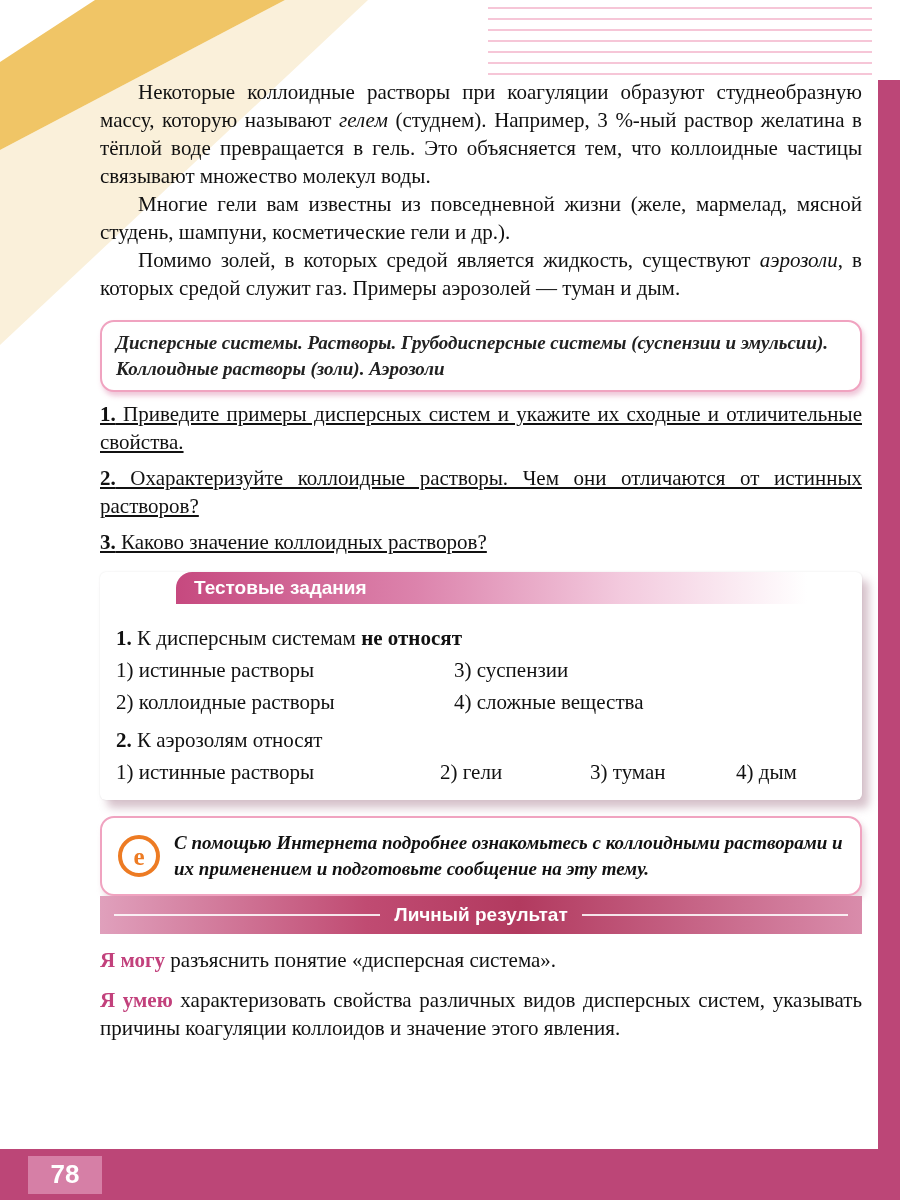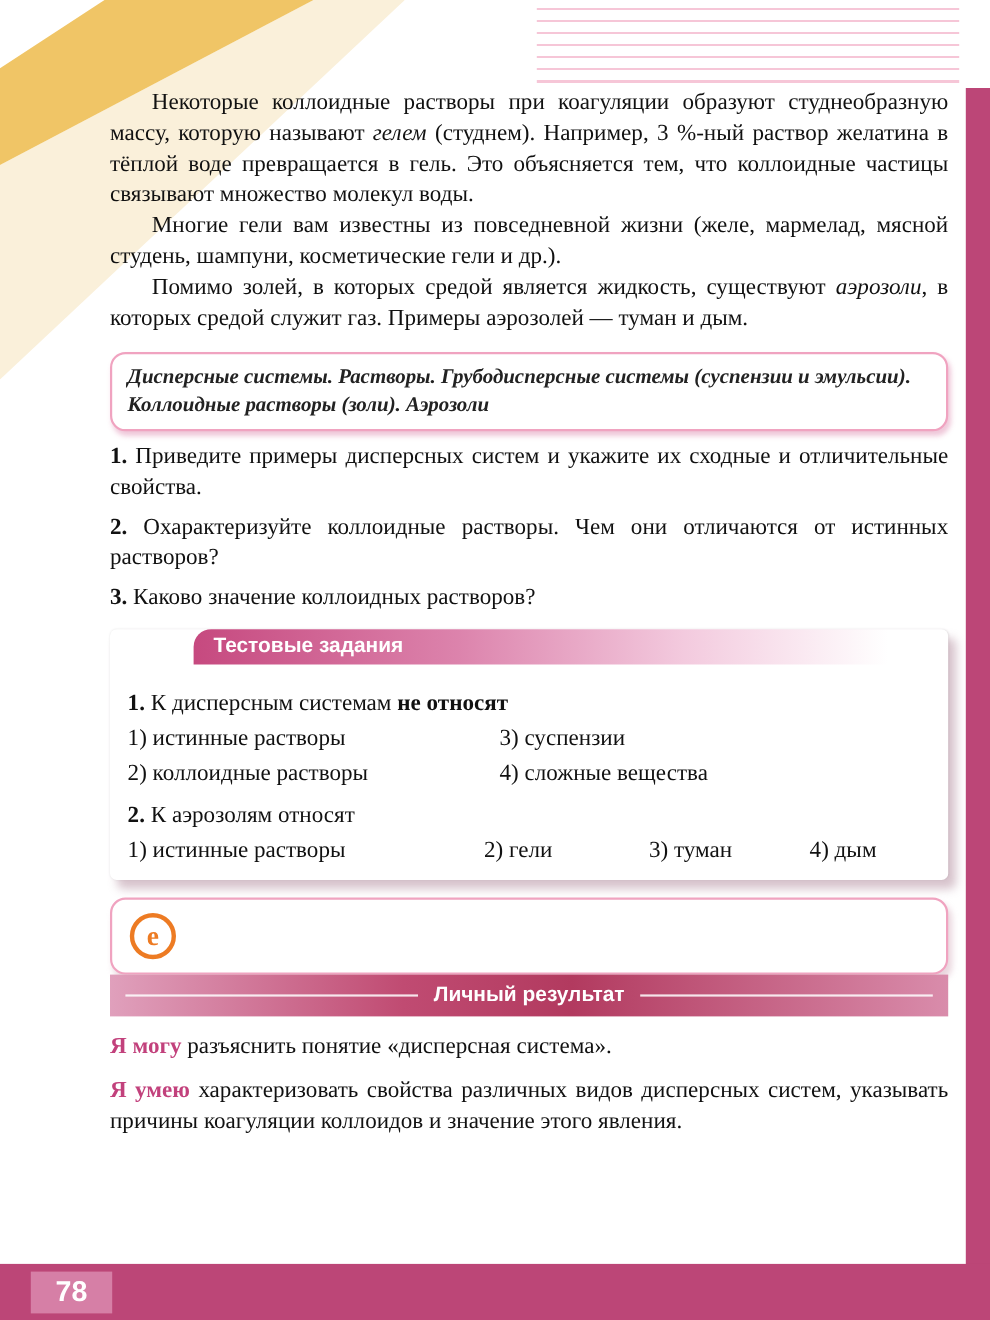--- a/index.html
+++ b/index.html
@@ -28,21 +28,21 @@
     font-weight:bold;font-style:italic;font-size:19px;line-height:26px;color:#222;
     box-shadow:2px 4px 5px rgba(220,130,170,.45);background:#fff;}
 
   .think-header{margin-top:20px;display:flex;align-items:center;gap:10px;}
   .icon-circle{flex:0 0 auto;width:32px;height:32px;display:block;}
   .think-band{flex:1;background:linear-gradient(90deg,#f4cbdb 0%,#fae7ee 40%,#ffffff 82%);
     border-radius:5px;padding:5px 12px;
     font-family:"Liberation Sans","DejaVu Sans",sans-serif;font-weight:bold;font-style:italic;
     font-size:19px;color:#7d2b3a;}
 
-  .q{margin:12px 0 0 0;}
+  .q{margin:12px 0 0 0;text-decoration:underline;}
   .q:nth-of-type(n+2){margin-top:8px;}
   .q b{font-weight:bold;}
 
   .testbox{margin-top:16px;background:#fff;border-radius:6px;
     box-shadow:7px 8px 9px rgba(167,121,141,.45),0 0 2px rgba(0,0,0,.10);}
   .test-band{margin-left:76px;background:linear-gradient(90deg,#c6497f 0%,#dc83ac 35%,#f3cade 65%,rgba(255,255,255,0) 92%);
     border-radius:16px 0 0 0;padding:5px 0 5px 18px;
     font-family:"Liberation Sans","DejaVu Sans",sans-serif;font-weight:bold;font-size:19px;color:#fff;}
   .test-body{padding:16px 16px 14px 16px;font-size:21px;line-height:28px;}
   .tq{margin:4px 0 0 0;}
@@ -115,20 +115,21 @@
           <span>1) истинные растворы</span>
           <span>2) гели</span>
           <span>3) туман</span>
           <span>4) дым</span>
         </div>
       </div>
     </div>
 
     <div class="netbox">
       <span class="e-icon">e</span>
+      <div class="net-text">С помощью Интернета подробнее ознакомьтесь с коллоидными растворами и их применением и подготовьте сообщение на эту тему.</div>
     </div>
 
     <div class="result-band">
       <span class="rule"></span>
       <span>Личный результат</span>
       <span class="rule"></span>
     </div>
 
     <p class="res-item"><b class="lead">Я могу</b><span> разъяснить понятие «дисперсная система».</span></p>
     <p class="res-item"><b class="lead">Я умею</b><span> характеризовать свойства различных видов дисперсных систем, указывать причины коагуляции коллоидов и значение этого явления.</span></p>

